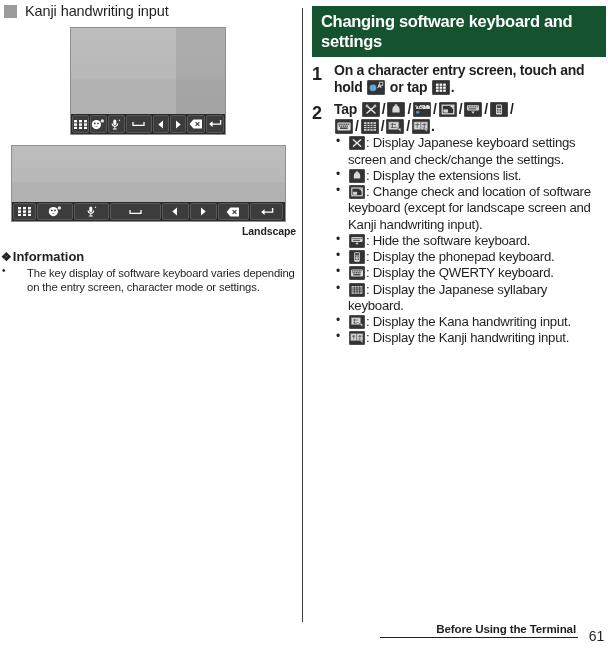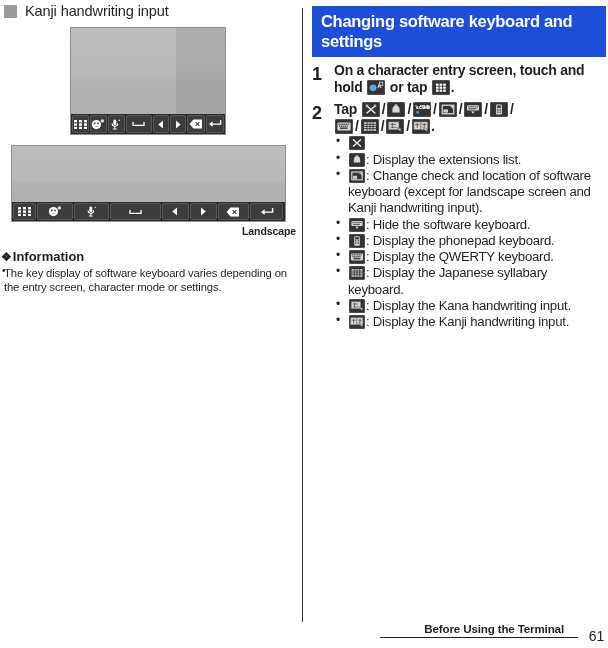--- a/index.html
+++ b/index.html
@@ -118,37 +118,37 @@
   }
   .info-head .diamond { font-size: 12px; line-height: 1; }
 
   ul.plain {
     list-style: none;
     margin: 0;
     padding: 0;
   }
   ul.plain > li {
     position: relative;
-    padding-left: 4px;
+    padding-left: 27px;
     font-size: 11.3px;
     line-height: 1.27;
     letter-spacing: -0.15px;
     margin-bottom: 1px;
   }
   ul.plain > li::before {
     content: "\2022";
     position: absolute;
     left: 2px; top: -1px;
     font-size: 10px;
     color: #231f20;
   }
 
   
   .band {
-    background: #1d4ed8;
+    background: #14532d;
     color: #ffffff;
     font-size: 16.5px;
     font-weight: bold;
     line-height: 1.22;
     letter-spacing: -0.3px;
     padding: 5px 8px 6px 9px;
     box-sizing: border-box;
   }
 
   .step {
@@ -215,21 +215,21 @@
 
   
   #footer {
     position: absolute;
     left: 0; right: 0;
     bottom: 4px;
     height: 28px;
   }
   #footer .ftxt {
     position: absolute;
-    right: 44px; bottom: 9px;
+    right: 32px; bottom: 9px;
     font-size: 11.6px;
     font-weight: bold;
     letter-spacing: -0.15px;
     color: #231f20;
   }
   #footer .fnum {
     position: absolute;
     right: 4px; bottom: 0;
     font-size: 14px;
     letter-spacing: -0.2px;
@@ -557,21 +557,21 @@
               </svg></span><span>.</span>
         </div>
 
         <ul class="subs">
           <li><span class="chip">
             <svg width="14" height="12" viewBox="0 0 14 12">
                   <g stroke="#e9e9e9" stroke-width="1.4" stroke-linecap="round">
               <path d="M3.4 2.8 L10.6 9.2"></path>
                     <path d="M10.6 2.8 L3.4 9.2"></path>
                   </g>
-                </svg></span></li>
+                </svg></span><span>: Display Japanese keyboard settings screen and check/change the settings.</span></li>
 
           <li><span class="chip">
             <svg width="14" height="12" viewBox="0 0 14 12">
               <path d="M7 2 C9.1 2 10.2 4.2 10.2 6 L10.2 8.6 L3.8 8.6 L3.8 6 C3.8 4.2 4.9 2 7 2 z" fill="#d9d9d9"></path>
               <rect x="5.8" y="1.2" width="2.4" height="1.4" rx=".5" fill="#bdbdbd"></rect>
                 </svg></span><span>: Display the extensions list.</span></li>
 
 
           <li><span class="chip">
             <svg width="14" height="12" viewBox="0 0 14 12">

